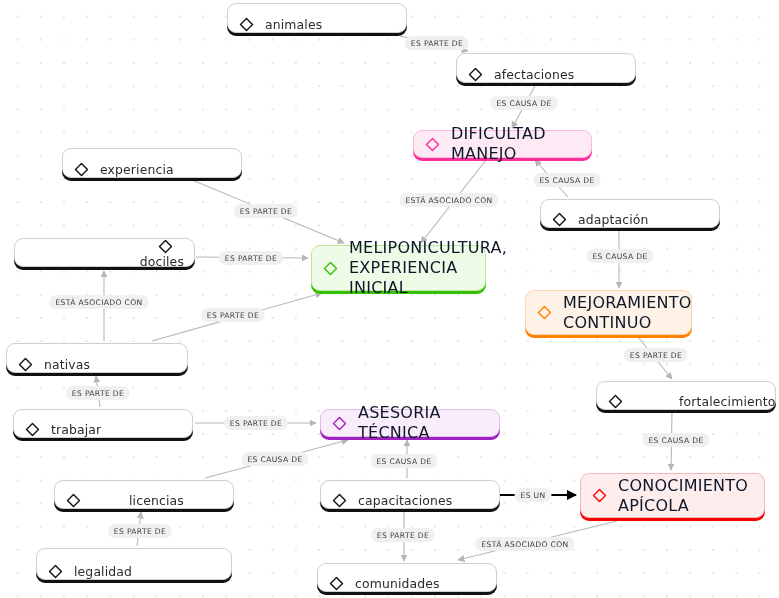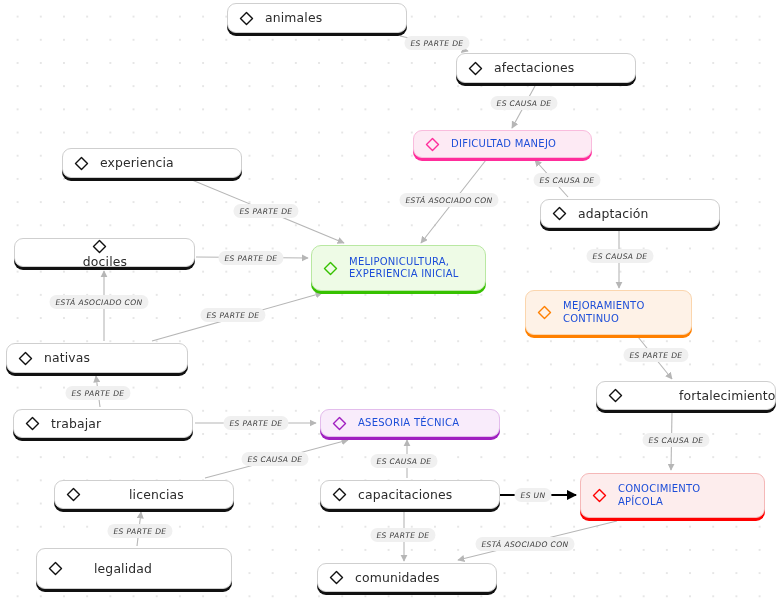--- a/index.html
+++ b/index.html
@@ -31,53 +31,53 @@
     display: flex;
     align-items: center;
     border-radius: 9px;
     background: #ffffff;
     border: 1px solid #cfcfcf;
     padding: 0 10px 0 11px;
     box-shadow: 0 3px 0 0 #111111;
   }
   .node.plain {
     box-shadow: 0 3px 0 0 #111111;
+    align-items: flex-end;
   }
   .node-icon {
     flex: 0 0 auto;
     width: 15px;
     height: 15px;
     margin-right: 11px;
     display: block;
   }
   .node-label {
     font-size: 12.4px;
     letter-spacing: 0.15px;
     color: #2b2b2b;
     line-height: 1.25;
     white-space: pre-line;
     font-weight: 400;
   }
   .node.emph .node-label {
-    font-size: 10px;
+    font-size: 16px;
     letter-spacing: 0.25px;
-    color: #1d4ed8;
+    color: #0f172a;
   }
   .edge-label {
     position: absolute;
     transform: translate(-50%, -50%);
     background: #f0f0f0;
     color: #3b3b3b;
     font-size: 7.6px;
     letter-spacing: 0.35px;
     padding: 2.5px 6px 2.5px 6px;
     border-radius: 9px;
     white-space: nowrap;
     font-family: "DejaVu Sans", "Liberation Sans", sans-serif;
-    font-style: italic;
   }
 </style>
 </head>
 <body>
 
 <div id="canvas">
   <svg id="edge-layer" viewBox="0 0 779 598" width="779" height="598" xmlns="http://www.w3.org/2000/svg">
     <defs>
       <marker id="ah-gray" viewBox="0 0 10 10" refX="9" refY="5" markerWidth="6.5" markerHeight="6.5" orient="auto-start-reverse">
         <path d="M 0 0 L 10 5 L 0 10 z" fill="#b6b6b6"></path>
@@ -159,21 +159,21 @@
           <path d="M8 1.6 L14.4 8 L8 14.4 L1.6 8 Z" fill="none" stroke="#111111" stroke-width="1.5" stroke-linejoin="round"></path>
         </svg>
         <span class="node-label">adaptación</span>
       </div>
       <div class="node plain" style="left: 14px; top: 238px; width: 181px; height: 29px; background: rgb(255, 255, 255); border-color: rgb(207, 207, 207); box-shadow: rgb(17, 17, 17) 0px 3px 0px 0px; flex-direction: column;">
         <svg class="node-icon" viewBox="0 0 16 16">
           <path d="M8 1.6 L14.4 8 L8 14.4 L1.6 8 Z" fill="none" stroke="#111111" stroke-width="1.5" stroke-linejoin="round"></path>
         </svg>
         <span class="node-label">dociles</span>
       </div>
-      <div class="node emph" style="left: 311px; top: 245px; width: 175px; height: 46px; background: rgb(238, 251, 230); border-color: rgb(185, 232, 162); box-shadow: rgb(54, 193, 0) 0px 3px 0px 0px; border-radius: 10px;">
+      <div class="node emph" style="left: 311px; top: 245px; width: 175px; height: 46px; background: rgb(238, 251, 230); border-color: rgb(185, 232, 162); box-shadow: rgb(54, 193, 0) 0px 3px 0px 0px;">
         <svg class="node-icon" viewBox="0 0 16 16">
           <path d="M8 1.6 L14.4 8 L8 14.4 L1.6 8 Z" fill="none" stroke="#36c100" stroke-width="1.5" stroke-linejoin="round"></path>
         </svg>
         <span class="node-label">MELIPONICULTURA,
 EXPERIENCIA INICIAL</span>
       </div>
       <div class="node emph" style="left: 525px; top: 290px; width: 167px; height: 45px; background: rgb(254, 242, 231); border-color: rgb(251, 214, 174); box-shadow: rgb(255, 128, 0) 0px 3px 0px 0px;">
         <svg class="node-icon" viewBox="0 0 16 16">
           <path d="M8 1.6 L14.4 8 L8 14.4 L1.6 8 Z" fill="none" stroke="#ff8000" stroke-width="1.5" stroke-linejoin="round"></path>
         </svg>
@@ -216,21 +216,21 @@
         </svg>
         <span class="node-label">capacitaciones</span>
       </div>
       <div class="node emph" style="left: 580px; top: 473px; width: 185px; height: 45px; background: rgb(253, 237, 237); border-color: rgb(245, 184, 184); box-shadow: rgb(255, 0, 0) 0px 3px 0px 0px;">
         <svg class="node-icon" viewBox="0 0 16 16">
           <path d="M8 1.6 L14.4 8 L8 14.4 L1.6 8 Z" fill="none" stroke="#ff0000" stroke-width="1.5" stroke-linejoin="round"></path>
         </svg>
         <span class="node-label">CONOCIMIENTO
 APÍCOLA</span>
       </div>
-      <div class="node plain" style="left: 36px; top: 548px; width: 196px; height: 41px; background: rgb(255, 255, 255); border-color: rgb(207, 207, 207); box-shadow: rgb(17, 17, 17) 0px 3px 0px 0px; gap: 20px;">
+      <div class="node plain" style="left: 36px; top: 548px; width: 196px; height: 32px; background: rgb(255, 255, 255); border-color: rgb(207, 207, 207); box-shadow: rgb(17, 17, 17) 0px 3px 0px 0px;">
         <svg class="node-icon" viewBox="0 0 16 16">
           <path d="M8 1.6 L14.4 8 L8 14.4 L1.6 8 Z" fill="none" stroke="#111111" stroke-width="1.5" stroke-linejoin="round"></path>
         </svg>
         <span class="node-label">legalidad</span>
       </div>
       <div class="node plain" style="left: 317px; top: 563px; width: 180px; height: 29px; background: rgb(255, 255, 255); border-color: rgb(207, 207, 207); box-shadow: rgb(17, 17, 17) 0px 3px 0px 0px;">
         <svg class="node-icon" viewBox="0 0 16 16">
           <path d="M8 1.6 L14.4 8 L8 14.4 L1.6 8 Z" fill="none" stroke="#111111" stroke-width="1.5" stroke-linejoin="round"></path>
         </svg>
         <span class="node-label">comunidades</span>

